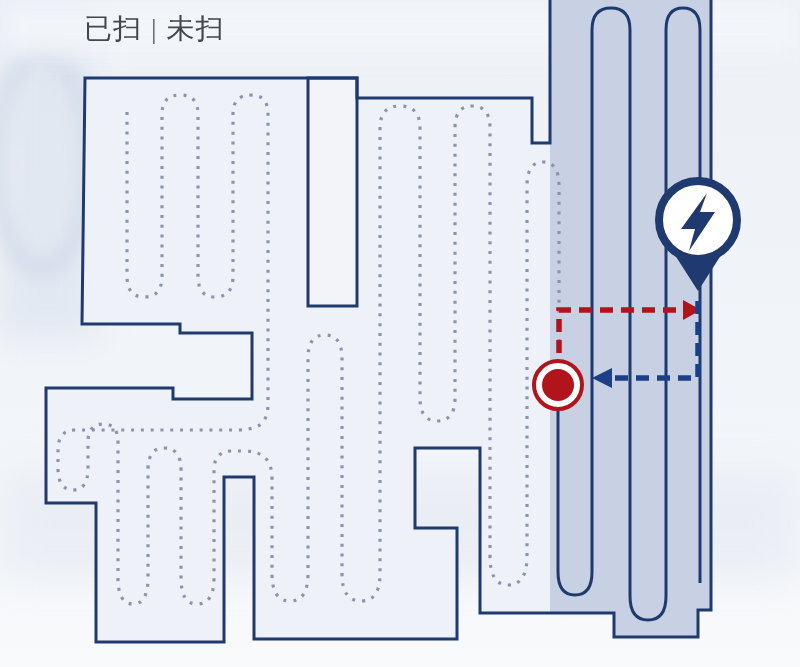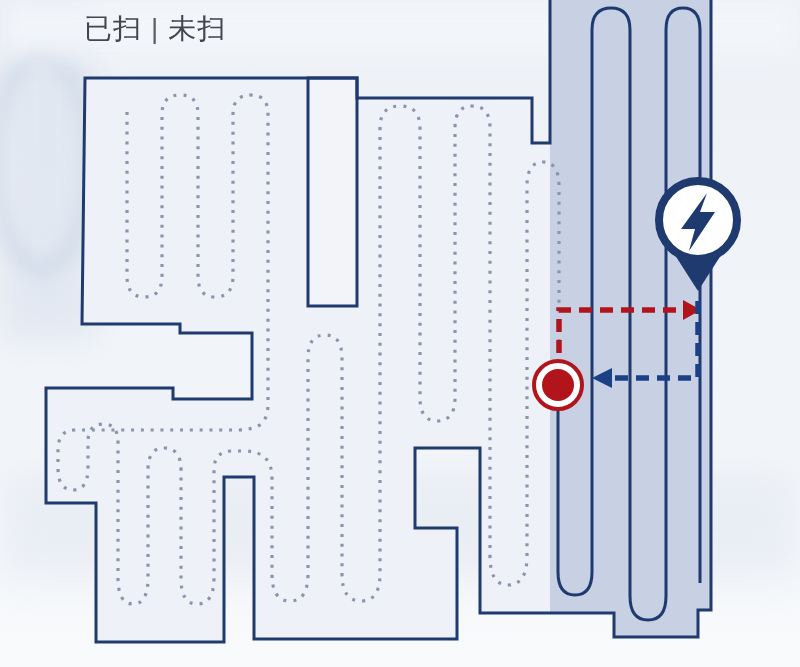--- a/index.html
+++ b/index.html
@@ -12,21 +12,21 @@
   
   .bg-blur{position:absolute;pointer-events:none;}
   .blur-a{left:-12px;top:48px;width:80px;height:200px;border:14px solid #c9d5e5;
           border-radius:50%;filter:blur(9px);opacity:.75;}
   .blur-b{left:0;top:0;width:95px;height:340px;background:#dbe3ef;filter:blur(16px);opacity:.65;}
   .blur-c{left:0;top:470px;width:800px;height:110px;background:#e1e7f0;filter:blur(20px);opacity:.55;}
   .blur-d{left:0;top:0;width:800px;height:55px;background:#f3f6fa;filter:blur(12px);opacity:.9;}
 
   .legend{
     position:absolute;left:84px;top:10px;z-index:5;
-    font-size:28px;font-weight:500;color:var(--text,#42464d);letter-spacing:1px;
+    font-size:28px;font-weight:500;color:var(--text,#42464d);letter-spacing:1px;font-family:Liberation Serif, serif;
   }
   .legend .divider{margin:0 9px;color:#5a5e66;font-weight:400;}
 
   svg.map{position:absolute;left:0;top:0;z-index:2;}
 
   .floor-fill{fill:var(--floor,#eef1f7);stroke:none;}
   .swept-fill{fill:var(--strip,#c7d1e3);stroke:none;}
   .wall-cell{fill:var(--wallcell,#f2f4f9);stroke:var(--navy,#1e3a6e);stroke-width:3;}
   .floor-stroke{fill:none;stroke:var(--navy,#1e3a6e);stroke-width:3;stroke-linejoin:miter;}
   .swept-line{fill:none;stroke:var(--navy,#1e3a6e);stroke-width:3;}

